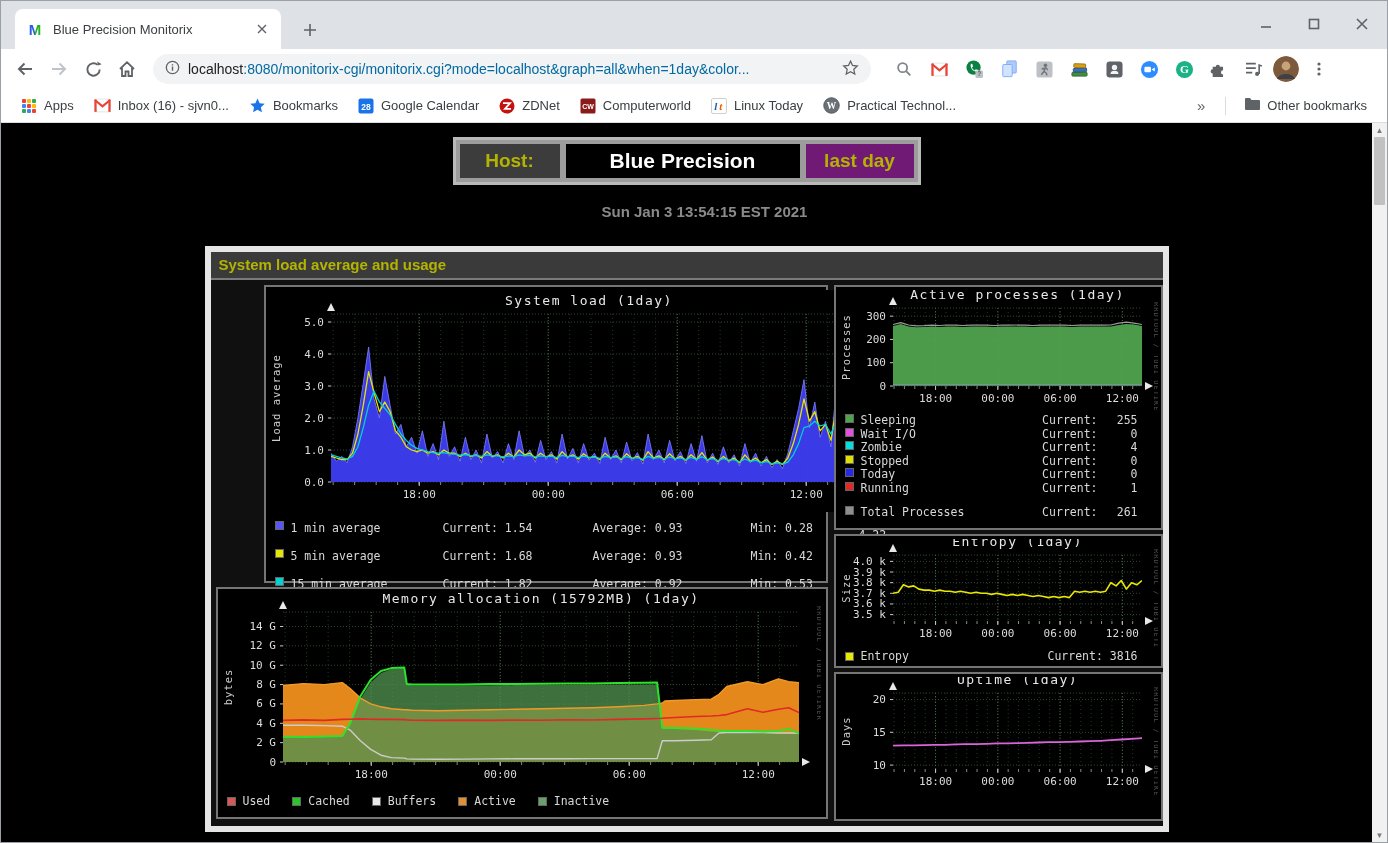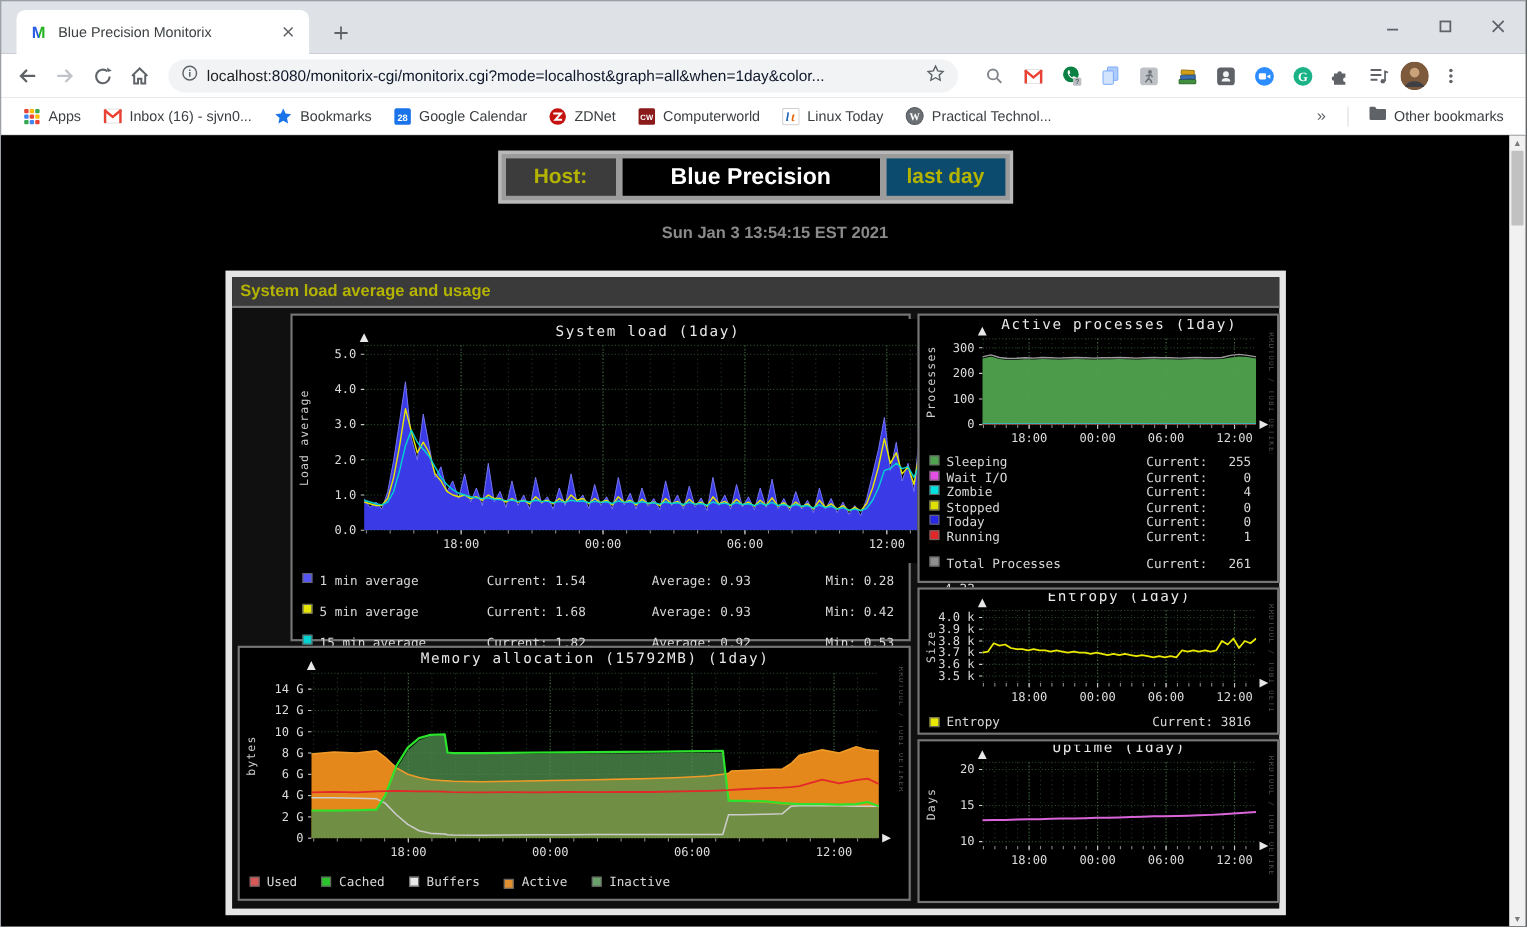--- a/index.html
+++ b/index.html
@@ -14,21 +14,21 @@
   .tab-close { width:18px; height:18px; display:flex; align-items:center; justify-content:center; color:#5f6368; cursor:pointer; }
   .newtab { position:absolute; left:296px; top:16px; width:26px; height:26px; display:flex; align-items:center; justify-content:center; }
   .wincontrols { position:absolute; right:14px; top:12px; display:flex; gap:26px; align-items:center; }
   .wc { width:22px; height:22px; display:flex; align-items:center; justify-content:center; }
 
   .toolbar { height:40px; background:#fff; display:flex; align-items:center; padding:0 10px; gap:6px; flex:none; }
   .navbtn { width:28px; height:28px; display:flex; align-items:center; justify-content:center; border-radius:50%; flex:none; }
   .addressbar { flex:0 0 718px; height:30px; background:#f1f3f4; border-radius:15px; display:flex; align-items:center; padding:0 12px; margin:0 6px; overflow:hidden; }
   .url { font-size:14px; white-space:nowrap; overflow:hidden; flex:1; margin-left:8px; }
   .url .host { color:#202124; }
-  .url .rest { color:#0f172a; }
+  .url .rest { color:#0369a1; }
   .ext-icons { display:flex; align-items:center; gap:9px; margin-left:8px; }
   .ext { width:26px; height:26px; display:flex; align-items:center; justify-content:center; }
   .avatar { width:26px; height:26px; border-radius:50%; overflow:hidden; flex:none; }
 
   .bookmarksbar { height:34px; background:#fff; border-bottom:1px solid #dadce0; display:flex; align-items:center; padding:0 12px; gap:4px; flex:none; }
   .bm { display:flex; align-items:center; gap:7px; padding:4px 8px; border-radius:4px; }
   .bm-label { font-size:13px; color:#3c4043; white-space:nowrap; }
   .bm-spacer { flex:1; }
   .bm-chevron { font-size:15px; color:#5f6368; padding:0 10px; }
   .bm-divider { width:1px; height:18px; background:#dadce0; margin:0 6px; }
@@ -38,21 +38,21 @@
   .pagecontent { width:1373px; height:100%; overflow:hidden; }
   .scrollbar { width:15px; background:#f1f1f1; display:flex; flex-direction:column; align-items:center; flex:none; }
   .sb-arrow { height:14px; width:15px; display:flex; align-items:center; justify-content:center; font-size:8px; color:#7a7a7a; }
   .sb-thumb { width:11px; height:68px; background:#c1c1c1; border-radius:1px; }
   .sb-track { flex:1; }
 
   .host-table { width:468px; margin:14px auto 0; background:#9c9c9c; border:3px solid #b9b9b9; padding:4px; display:flex; gap:6px;text-align:center; }
   .host-cell { height:34px; display:flex; align-items:center; justify-content:center; font-weight:bold; }
   .cell-host  { flex:0 0 100px; background:#3c3c3c; color:#b3b300; font-size:19px; }
   .cell-name  { flex:1; background:#000; color:#fff; font-size:21px; }
-  .cell-when  { flex:0 0 108px; background:#0c4a6e; color:#b3b300; font-size:19px; }
+  .cell-when  { flex:0 0 108px; background:#701a75; color:#b3b300; font-size:19px; }
   .datetime { text-align:center; color:#8a8a8a; font-weight:bold; font-size:15px; margin-top:18px;padding-left:36px; }
 
   .section { width:964px; margin:26px auto 0; border:6px solid #e5e5e5; background:#101010; }
   .section-title { background:#3a3a3a; color:#b3b300; font-weight:bold; font-size:15px; padding:4px 8px 5px; border-bottom:2px solid #7a7a7a; }
   .charts-grid { display:flex; gap:6px; padding:5px; }
   .col-left { width:612px; display:flex; flex-direction:column; gap:4px; }
   .col-right { width:331px; display:flex; flex-direction:column; gap:4px; }
   .panel { border:2px solid #757575; background:#000; padding:3px; }
   .panel svg { display:block; cursor:pointer; }
   #p-load { height:298px;margin-left:48px; } #p-mem { height:232px; }
@@ -596,21 +596,21 @@
                       <span>Used</span>
                     </span>
                     <span style="display:flex;align-items:center;">
                       <span class="sw" style="background:#2cc42c"></span>
                       <span>Cached</span>
                     </span>
                     <span style="display:flex;align-items:center;">
                       <span class="sw" style="background:#e8e8e8"></span>
                       <span>Buffers</span>
                     </span>
-                    <span style="display:flex;align-items:flex-end;">
+                    <span style="display:flex;align-items:center;">
                       <span class="sw" style="background:#e09030"></span>
                       <span>Active</span>
                     </span>
                     <span style="display:flex;align-items:center;">
                       <span class="sw" style="background:#6aa06a"></span>
                       <span>Inactive</span>
                     </span>
                   </div>
                 </div>
               </div>

